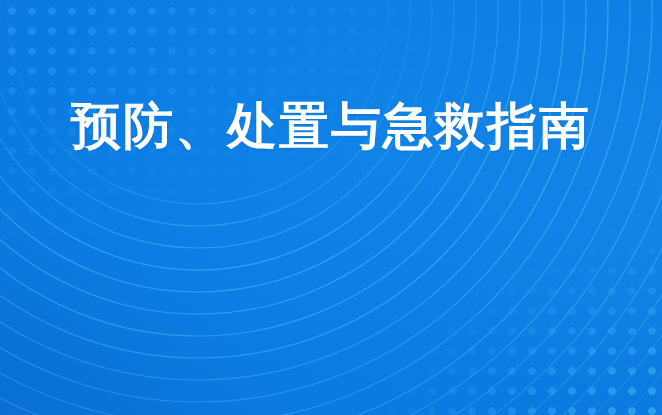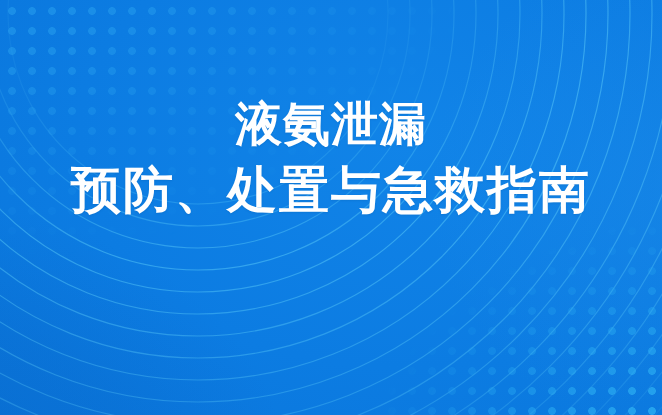--- a/index.html
+++ b/index.html
@@ -148,17 +148,16 @@
       <g mask="url(#arcMask)" fill="none" stroke="#63bdf6" stroke-width="1.15" opacity="0.85">
         <use href="#ringset"></use>
       </g>
     </svg>
   </div>
 
   <div class="layer dots" id="dots-tl"></div>
   <div class="layer dots" id="dots-br"></div>
 
   <div id="title-block">
-    <div class="title-line" id="title-line-1">液氨泄漏</div>
     <div class="title-line" id="title-line-2">预防、处置与急救指南</div>
   </div>
 
 </div>
 
 </body></html>

